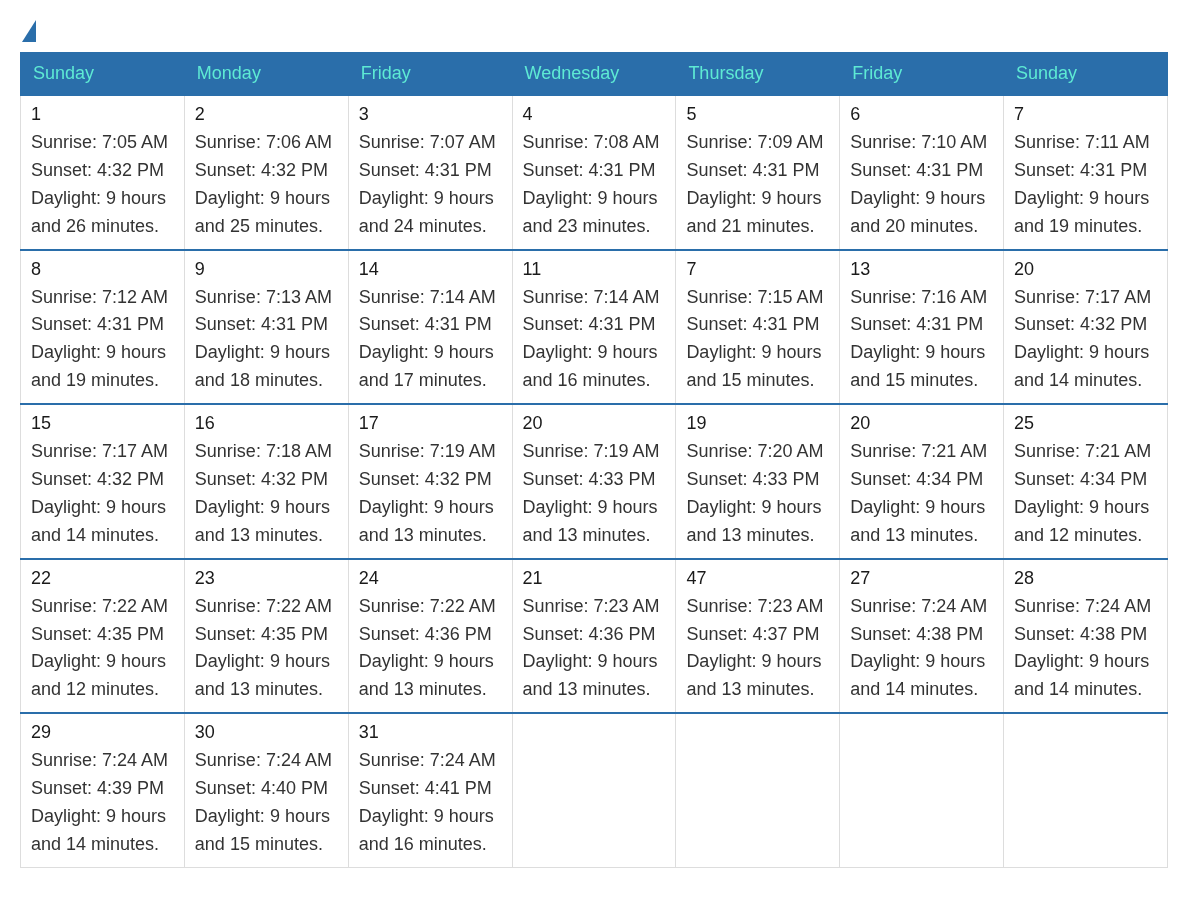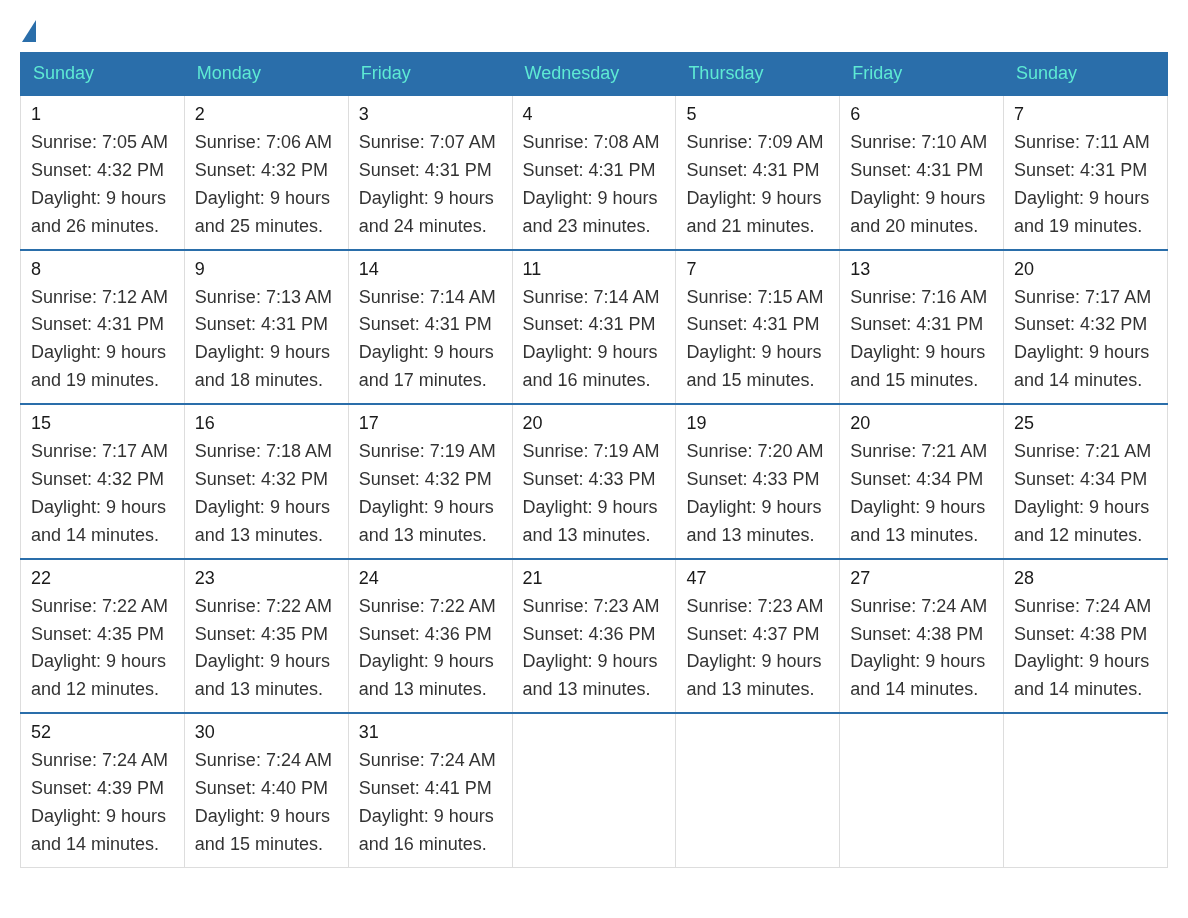--- a/index.html
+++ b/index.html
@@ -394,21 +394,21 @@
         <div class="day-info">
           Sunrise: 7:24 AM<br>
           Sunset: 4:38 PM<br>
           Daylight: 9 hours<br>
           and 14 minutes.
         </div>
       </td>
       </tr>
       <tr>
         <td>
-        <span class="day-number">52</span>
+        <span class="day-number">29</span>
         <div class="day-info">
           Sunrise: 7:24 AM<br>
           Sunset: 4:39 PM<br>
           Daylight: 9 hours<br>
           and 14 minutes.
         </div>
       </td>
         <td>
         <span class="day-number">30</span>
         <div class="day-info">

